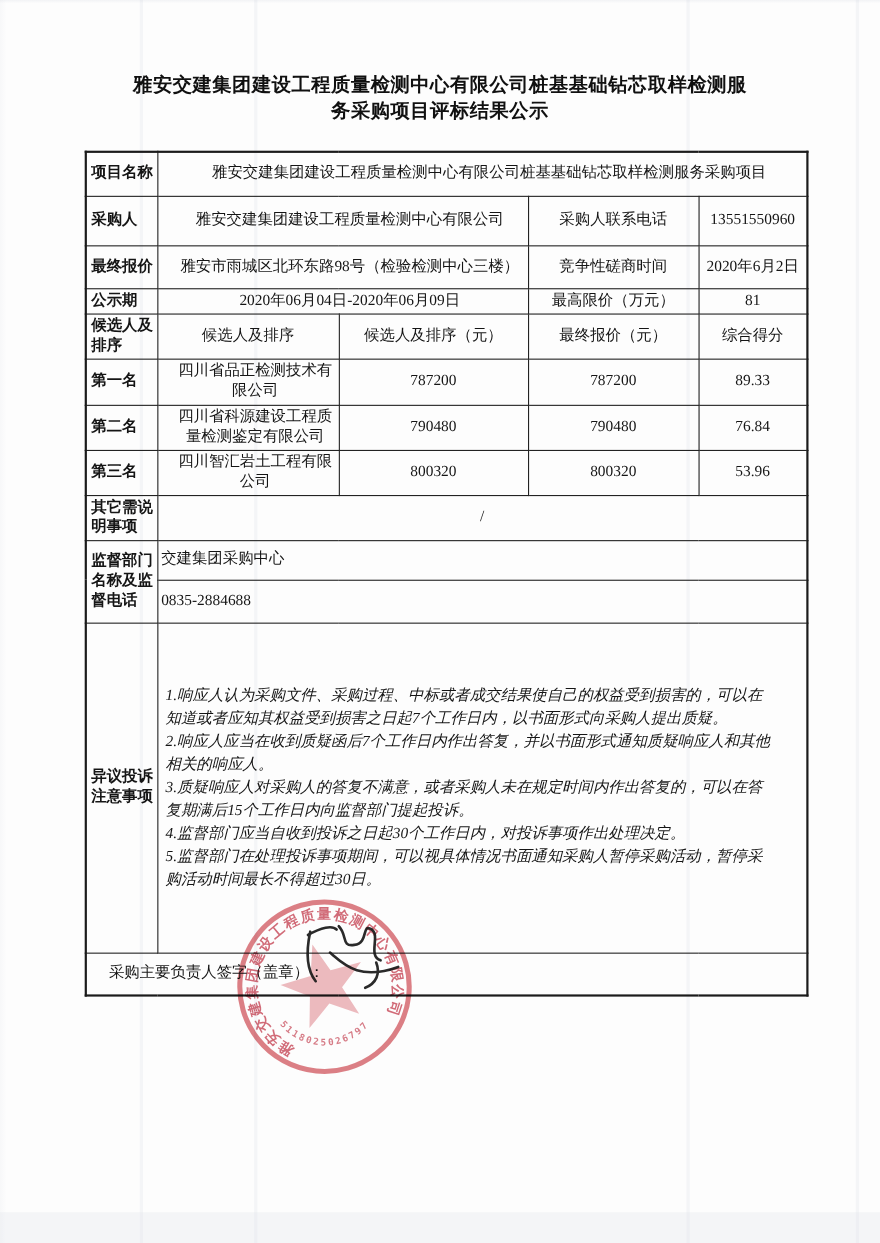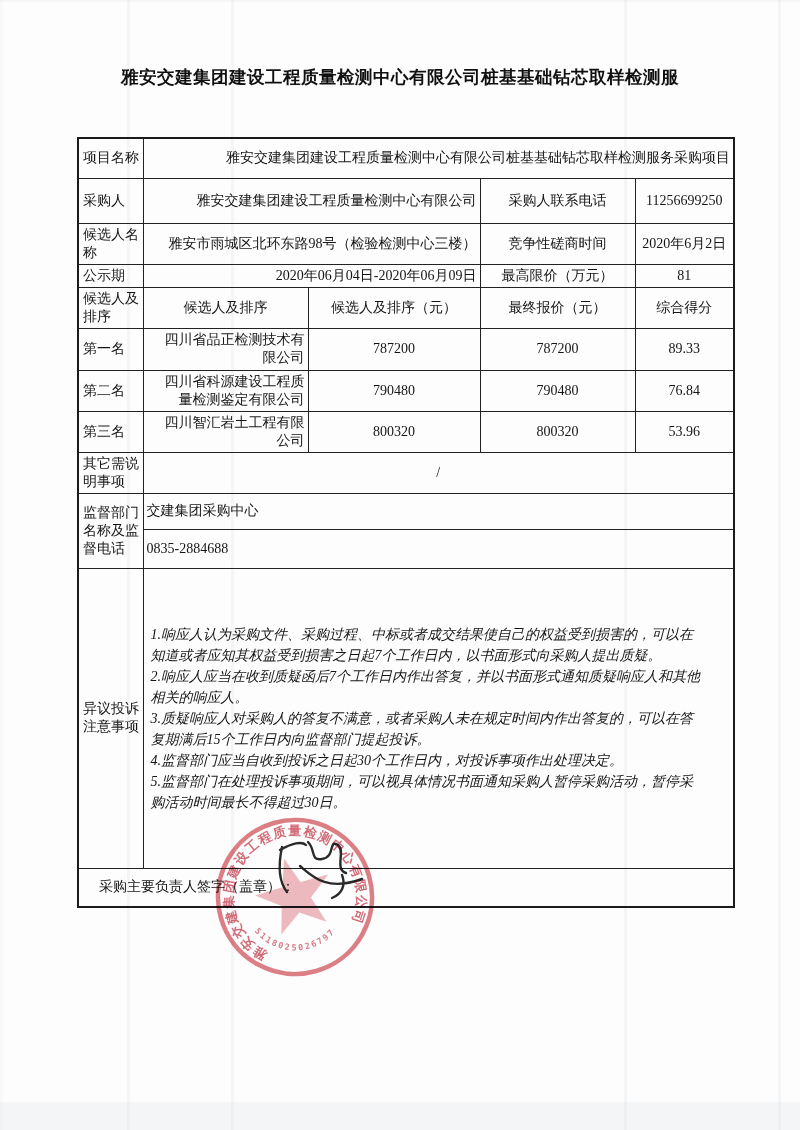--- a/index.html
+++ b/index.html
@@ -25,22 +25,22 @@
   table.doc{
     position:absolute;left:77px;top:137px;width:656px;
     border-collapse:collapse;table-layout:fixed;
     border:2.2px solid #1b1b1b;
   }
   td{
     border:1.7px solid #222;
     font-size:14px;line-height:18px;
     padding:2px 3px;vertical-align:middle;color:#151515;
   }
-  td.lbl{padding-left:4px;text-align:left;}
-  td.val{padding-left:16px;text-align:right;}
+  td.lbl{padding-left:4px;text-align:left;font-weight:bold;}
+  td.val{padding-left:16px;text-align:center;}
   td.ctr{text-align:center;margin-top:32px;}
   td.sup{text-align:left;}
   .obj-wrap{width:552px;padding:4px 0 4px 4px;}
   .obj-wrap p{margin:0;line-height:21px;font-style:italic;}
   td.sig-cell{padding-left:20px;}
 
   .seal{position:absolute;left:203px;top:797px;width:200px;height:212px;
         mix-blend-mode:multiply;pointer-events:none;}
   .handsig{position:absolute;left:272px;top:834px;width:104px;height:74px;pointer-events:none;}
 </style>
@@ -49,43 +49,44 @@
 
 <div class="page">
   <div class="streak" style="left:127px"></div>
   <div class="streak" style="left:231px"></div>
   <div class="streak" style="left:624px"></div>
   <div class="streak" style="left:778px"></div>
   <div class="bottom-band"></div>
 
   <div class="title">
     <span>雅安交建集团建设工程质量检测中心有限公司桩基基础钻芯取样检测服</span><br>
+    <span>务采购项目评标结果公示</span>
   </div>
 
   <table class="doc">
     <colgroup>
       <col style="width:65px">
         <col style="width:165px">
         <col style="width:172px">
       <col style="width:155px">
         <col style="width:99px">
     </colgroup>
     <tbody>
         <tr style="height:40px">
       <td class="lbl">项目名称</td>
       <td class="val" colspan="4">雅安交建集团建设工程质量检测中心有限公司桩基基础钻芯取样检测服务采购项目</td>
     </tr>
     <tr style="height:45px">
       <td class="lbl">采购人</td>
       <td class="val" colspan="2">雅安交建集团建设工程质量检测中心有限公司</td>
       <td class="ctr">采购人联系电话</td>
-      <td class="ctr">11256699250</td>
+      <td class="ctr">13551550960</td>
     </tr>
     <tr style="height:39px">
-      <td class="lbl">候选人名称</td>
+      <td class="lbl">最终报价</td>
       <td class="val" colspan="2">雅安市雨城区北环东路98号（检验检测中心三楼）</td>
       <td class="ctr">竞争性磋商时间</td>
       <td class="ctr">2020年6月2日</td>
     </tr>
     <tr style="height:22px">
       <td class="lbl">公示期</td>
       <td class="val" colspan="2">2020年06月04日-2020年06月09日</td>
       <td class="ctr">最高限价（万元）</td>
       <td class="ctr">81</td>
     </tr>

